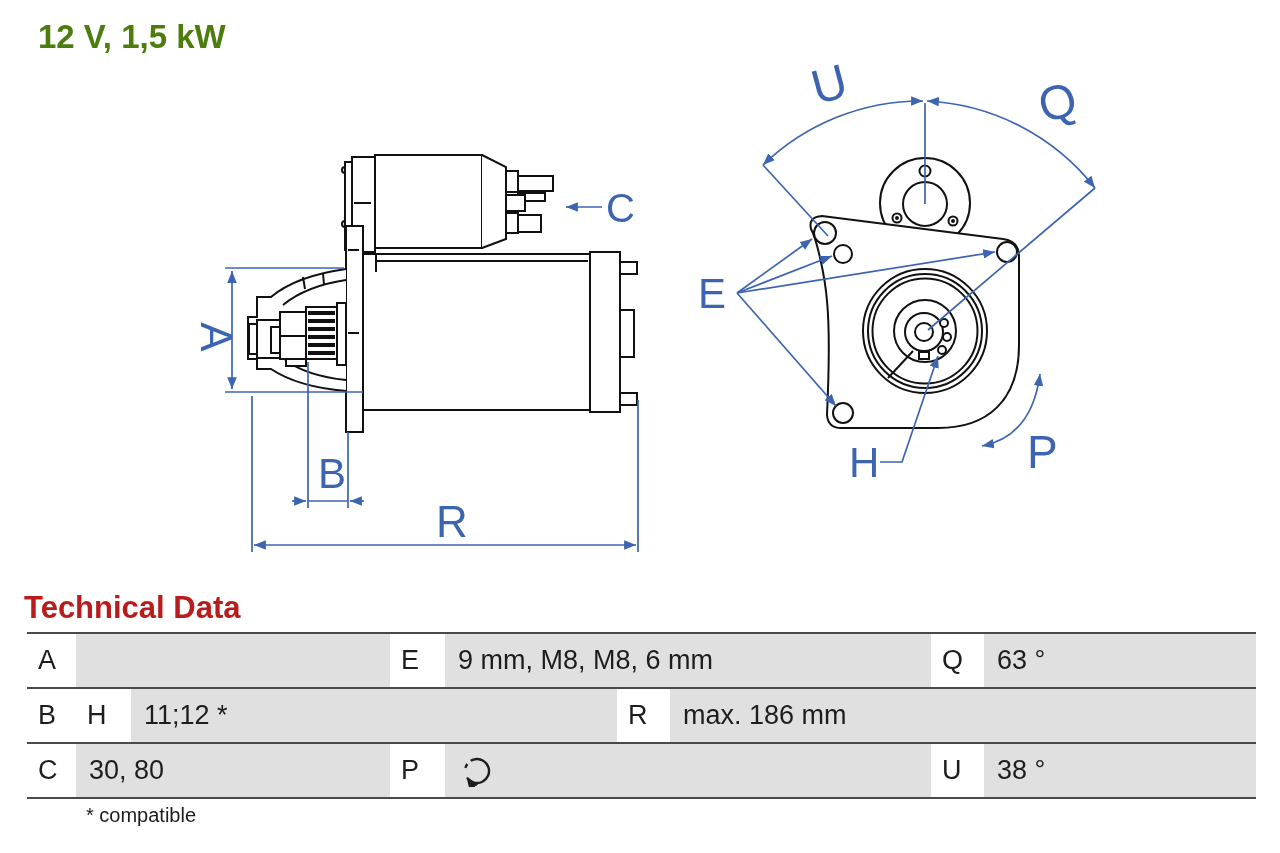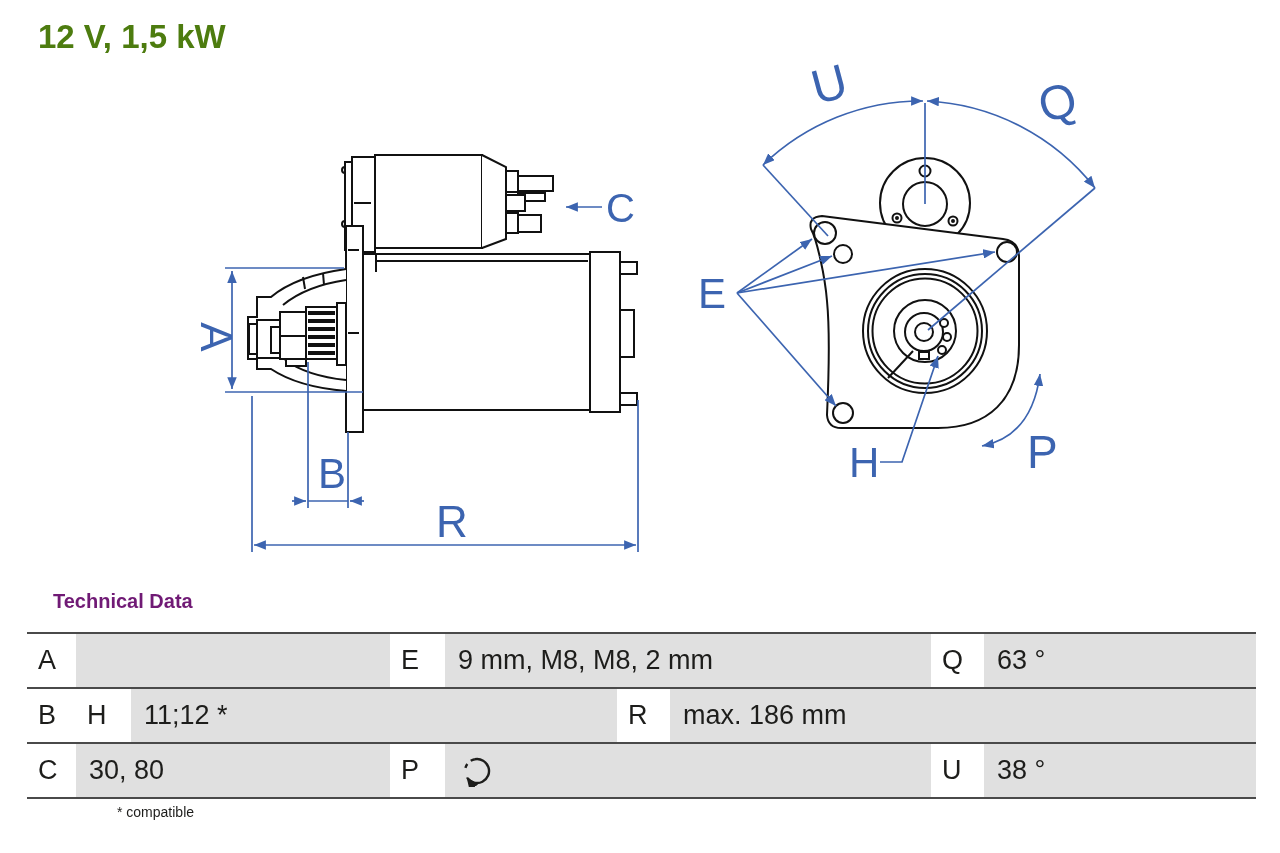--- a/index.html
+++ b/index.html
@@ -7,40 +7,40 @@
     width:1280px;height:853px;position:relative;background:#ffffff;
     font-family:"Liberation Sans", sans-serif;color:#1a1a1a;overflow:hidden;
   }
   .title{
     position:absolute;left:38px;top:18px;font-size:33px;font-weight:bold;color:#4d7c0f;
   }
   .drawing{position:absolute;}
   #side-view{left:170px;top:60px;}
   #front-view{left:690px;top:55px;}
   .tech-heading{
-    position:absolute;left:53px;top:590px;font-size:20px;font-weight:bold;color:#701a75;
+    position:absolute;left:24px;top:590px;font-size:31px;font-weight:bold;color:#b91c1c;
   }
   .data-table{
     position:absolute;left:27px;top:632px;width:1229px;
     border-bottom:2px solid #4a4a4a;
   }
   .trow{
     display:flex;height:53px;border-top:2px solid #4a4a4a;align-items:stretch;
   }
   .cell{display:flex;align-items:center;font-size:27px;color:#1d1d1b;white-space:nowrap;overflow:hidden;}
   .kcell{background:#ffffff;padding-left:11px;}
   .vcell{background:#e0e0e0;padding-left:13px;}
   .k1{width:38px;}
   .v1{width:301px;}
   .k2{width:44px;}
   .v2{width:473px;}
   .k3{width:42px;}
   .v3{flex:1;}
   .footnote{
-    position:absolute;left:86px;top:804px;font-size:14px;color:#1d1d1b;margin-left:31px;
+    position:absolute;left:86px;top:804px;font-size:20px;color:#1d1d1b;
   }
   .rot-icon{display:block;}
 </style>
 </head>
 <body>
 
 <div class="title">12 V, 1,5 kW</div>
 
 <svg id="side-view" class="drawing" width="500" height="510" viewBox="170 60 500 510" xmlns="http://www.w3.org/2000/svg">
   <defs>
@@ -189,21 +189,21 @@
   </g>
 </svg>
 
 <div class="tech-heading">Technical Data</div>
 
 <div class="data-table">
   <div class="trow">
     <div class="cell kcell k1">A</div>
     <div class="cell vcell v1"></div>
     <div class="cell kcell k2">E</div>
-    <div class="cell vcell v2">9 mm, M8, M8, 2 mm</div>
+    <div class="cell vcell v2">9 mm, M8, M8, 6 mm</div>
     <div class="cell kcell k3">Q</div>
     <div class="cell vcell v3">63 °</div>
   </div>
   <div class="trow">
     <div class="cell kcell k1">B</div>
     <div class="cell kcell k2">H</div>
     <div class="cell vcell v2">11;12 *</div>
     <div class="cell kcell k3">R</div>
     <div class="cell vcell v3">max. 186 mm</div>
   </div>

